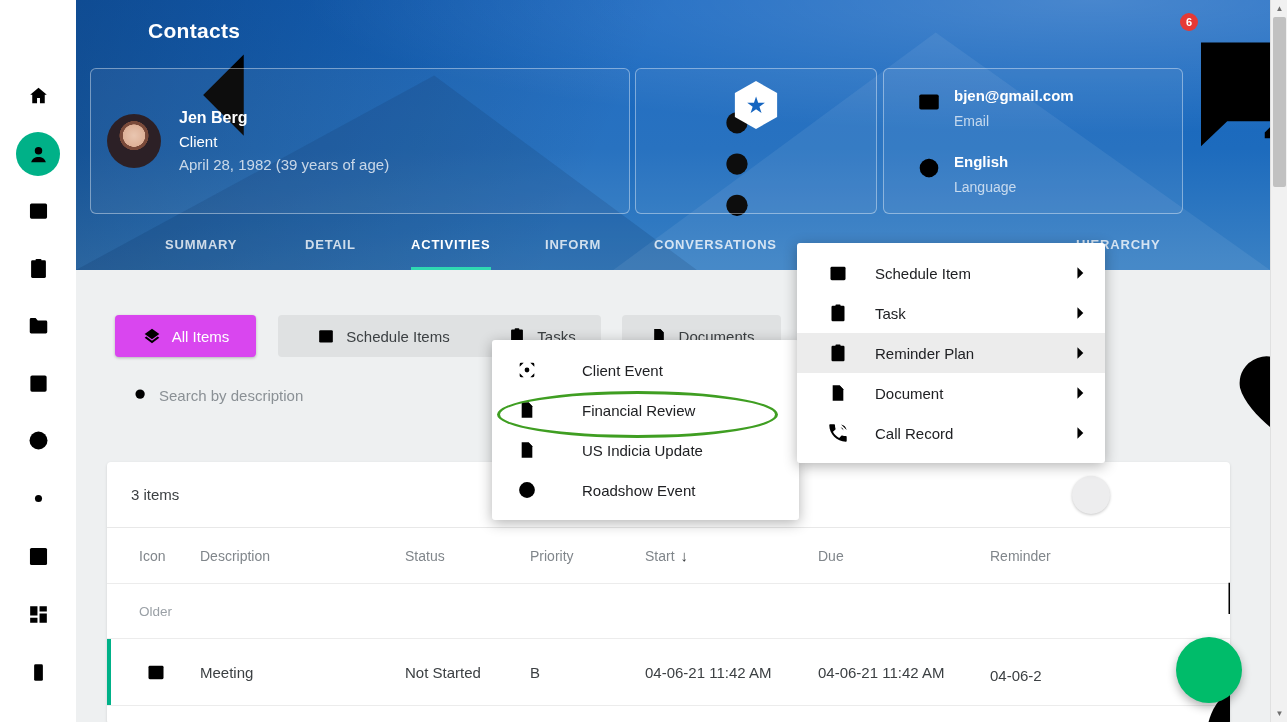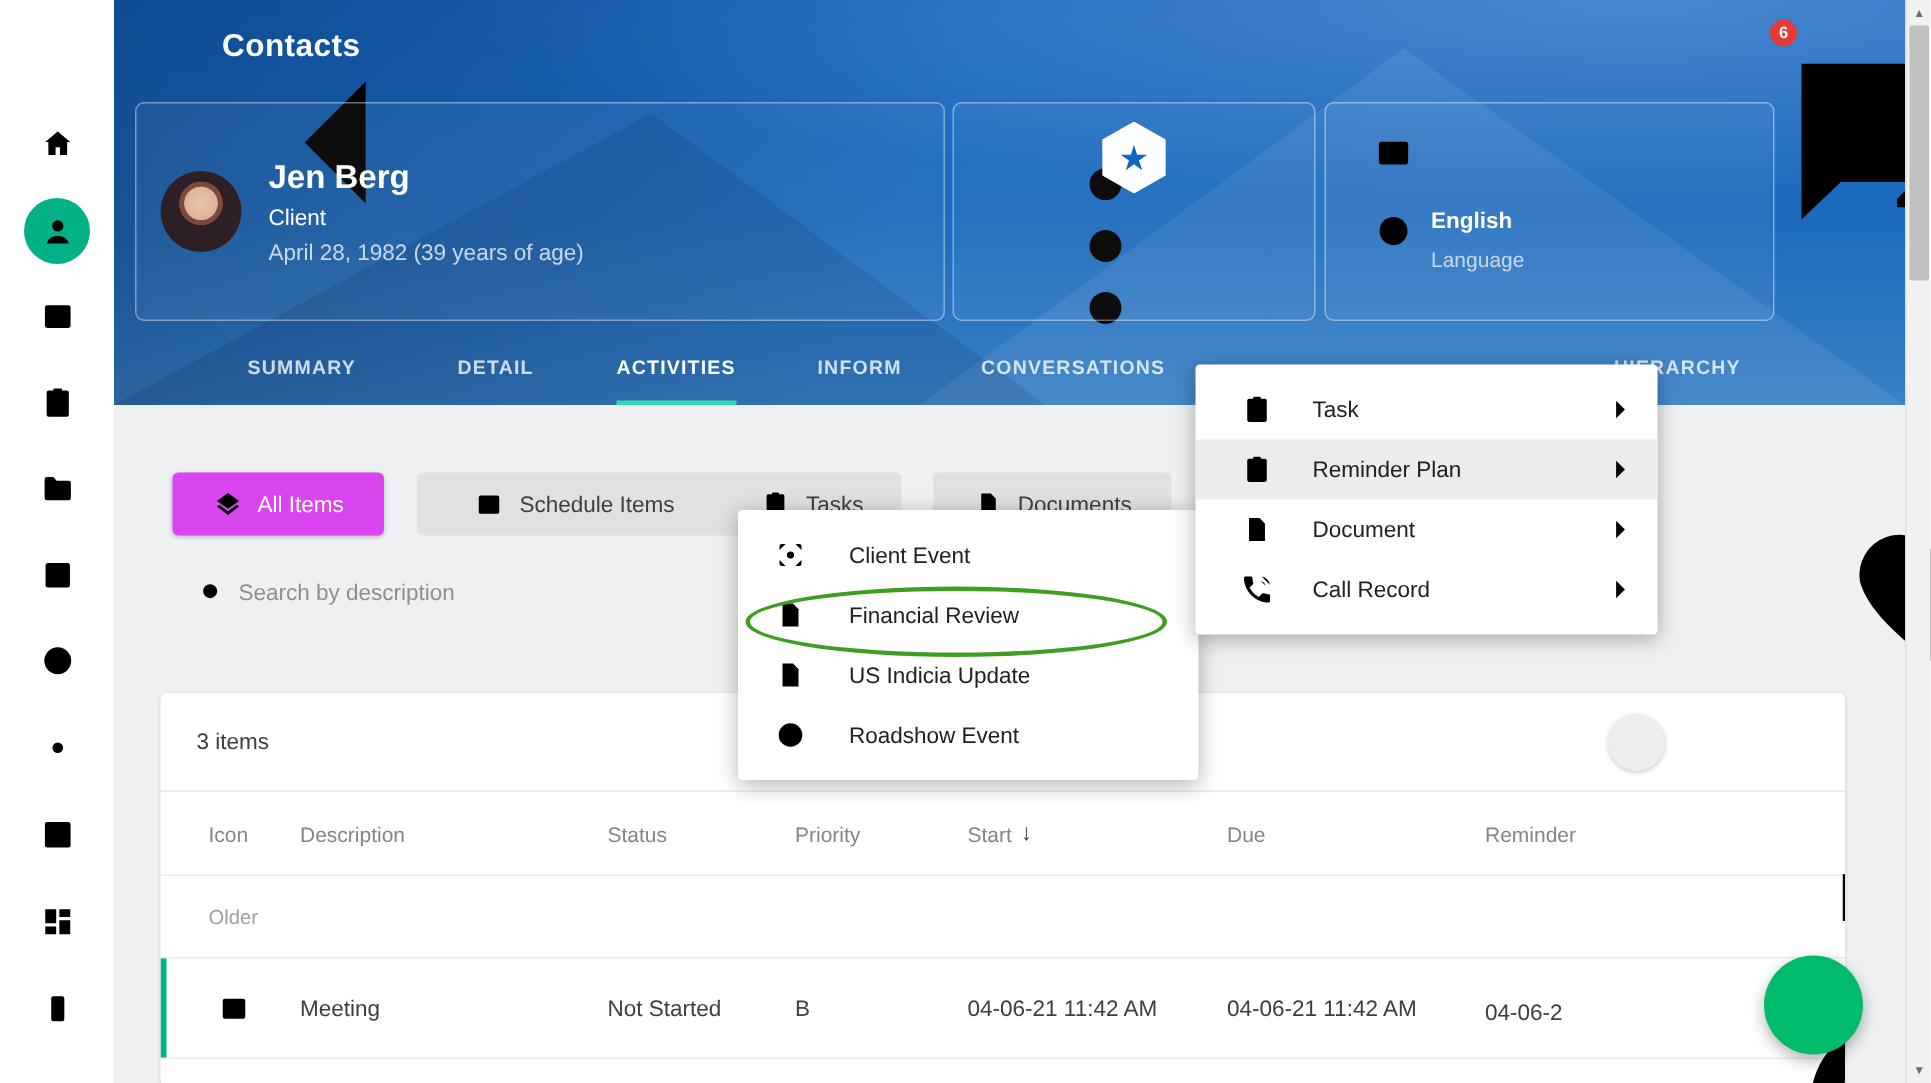--- a/index.html
+++ b/index.html
@@ -39,21 +39,21 @@
   .page-title { position:absolute; left:72px; top:19px; font-size:21px; font-weight:700; letter-spacing:0.3px; }
   .top-ic { position:absolute; top:20px; width:24px; height:24px; color:#fff; cursor:pointer; }
   .badge { position:absolute; top:-7px; right:-8px; min-width:18px; height:18px; border-radius:9px; background:#e53935; color:#fff; font-size:11px; font-weight:700; display:flex; align-items:center; justify-content:center; padding:0 4px; }
 
   
   .hcard { position:absolute; top:68px; height:146px; border:1px solid rgba(255,255,255,0.4); border-radius:6px; background:rgba(255,255,255,0.05); color:#fff; }
   .card-profile { left:14px; width:540px; display:flex; align-items:center; padding-left:16px; }
   .avatar { width:54px; height:54px; border-radius:50%; flex:0 0 54px;
     background: radial-gradient(circle at 50% 40%, #e9c6b0 0%, #deb198 26%, #7a4a3a 27% 34%, #2c2026 35% 100%); }
   .profile-text { margin-left:18px; }
-  .profile-name { font-size:22px; font-weight:700; }
+  .profile-name { font-size:16px; font-weight:700; }
   .profile-type { font-size:15px; margin-top:6px; }
   .profile-birth { font-size:15px; margin-top:6px; color:rgba(255,255,255,0.75); }
   .card-dots { position:absolute; right:20px; top:20px; width:22px; height:22px; color:#fff; cursor:pointer; }
 
   .card-badge { left:559px; width:242px; }
   .hex { position:absolute; left:50%; top:12px; margin-left:-24px; width:48px; height:48px; background:#fff;
     clip-path:polygon(50% 0%, 94% 25%, 94% 75%, 50% 100%, 6% 75%, 6% 25%);
     display:flex; align-items:center; justify-content:center; }
   .hex span { color:#1565c0; font-size:23px; line-height:1; }
 
@@ -107,21 +107,21 @@
   .row-accent { position:absolute; left:0; top:0; width:4px; height:100%; background:#00b188; }
   .cell-icon svg { width:22px; height:22px; color:#5f6368; margin-left:6px; }
   .cell-reminder { display:flex; align-items:flex-end; gap:25px; }
   .mini-ic { width:20px; height:20px; color:#5f6368; cursor:pointer; }
   .check-ic { width:24px; height:24px; color:#565d64; cursor:pointer; }
 
   
   .menu { position:absolute; background:#fff; border-radius:3px; box-shadow:0 3px 14px rgba(0,0,0,0.3); z-index:60; padding:10px 0; }
   .menu-left { left:492px; top:340px; width:307px; }
   .menu-right { left:797px; top:243px; width:308px; }
-  .mitem { height:40px; display:flex; align-items:center; padding:0 14px 0 24px; gap:28px; cursor:pointer; font-size:15px; color:#202124; }
+  .mitem { height:40px; display:flex; align-items:center; padding:0 14px 0 24px; gap:44px; cursor:pointer; font-size:15px; color:#202124; }
   .menu-right .mitem { padding-left:30px; gap:26px; }
   .mitem svg { width:22px; height:22px; color:#5f6368; flex:0 0 22px; }
   .mitem.hl { background:#ececec; }
   .mchev { margin-left:auto; width:16px; height:16px; color:#757575; }
 
   .annotation { position:absolute; left:497px; top:391px; width:281px; height:47px; border:3px solid #3f9e22; border-radius:50%; z-index:65; pointer-events:none; }
 
   
   .fab { position:absolute; left:1176px; top:637px; width:66px; height:66px; border-radius:50%; background:#00bc6a; color:#fff;
     display:flex; align-items:center; justify-content:center; box-shadow:0 4px 10px rgba(0,0,0,0.3); z-index:55; cursor:pointer; border:none; }
@@ -369,20 +369,24 @@
         <div class="hex">
             <span>★</span>
           </div>
       </div>
 
       <div class="hcard card-contact">
         <div class="crow">
           <svg class="ic">
               <use href="#i-mail"></use>
             </svg>
+          <div class="ctext">
+            <div class="cvalue">bjen@gmail.com</div>
+            <div class="clabel">Email</div>
+          </div>
         </div>
         <div class="crow">
           <svg class="ic">
               <use href="#i-globe"></use>
             </svg>
           <div class="ctext">
             <div class="cvalue">English</div>
             <div class="clabel">Language</div>
           </div>
         </div>
@@ -539,20 +543,29 @@
         </svg>
       <span>Roadshow Event</span>
     </div>
   </div>
 
   <div class="annotation"></div>
 
   <div class="menu menu-right">
     <div class="mitem">
       <svg class="ic">
+          <use href="#i-calendar"></use>
+        </svg>
+      <span>Schedule Item</span>
+      <svg class="ic mchev">
+          <use href="#i-chev"></use>
+        </svg>
+    </div>
+    <div class="mitem">
+      <svg class="ic">
           <use href="#i-clipboard"></use>
         </svg>
       <span>Task</span>
       <svg class="ic mchev">
           <use href="#i-chev"></use>
         </svg>
     </div>
     <div class="mitem hl">
       <svg class="ic">
           <use href="#i-clipboard"></use>

